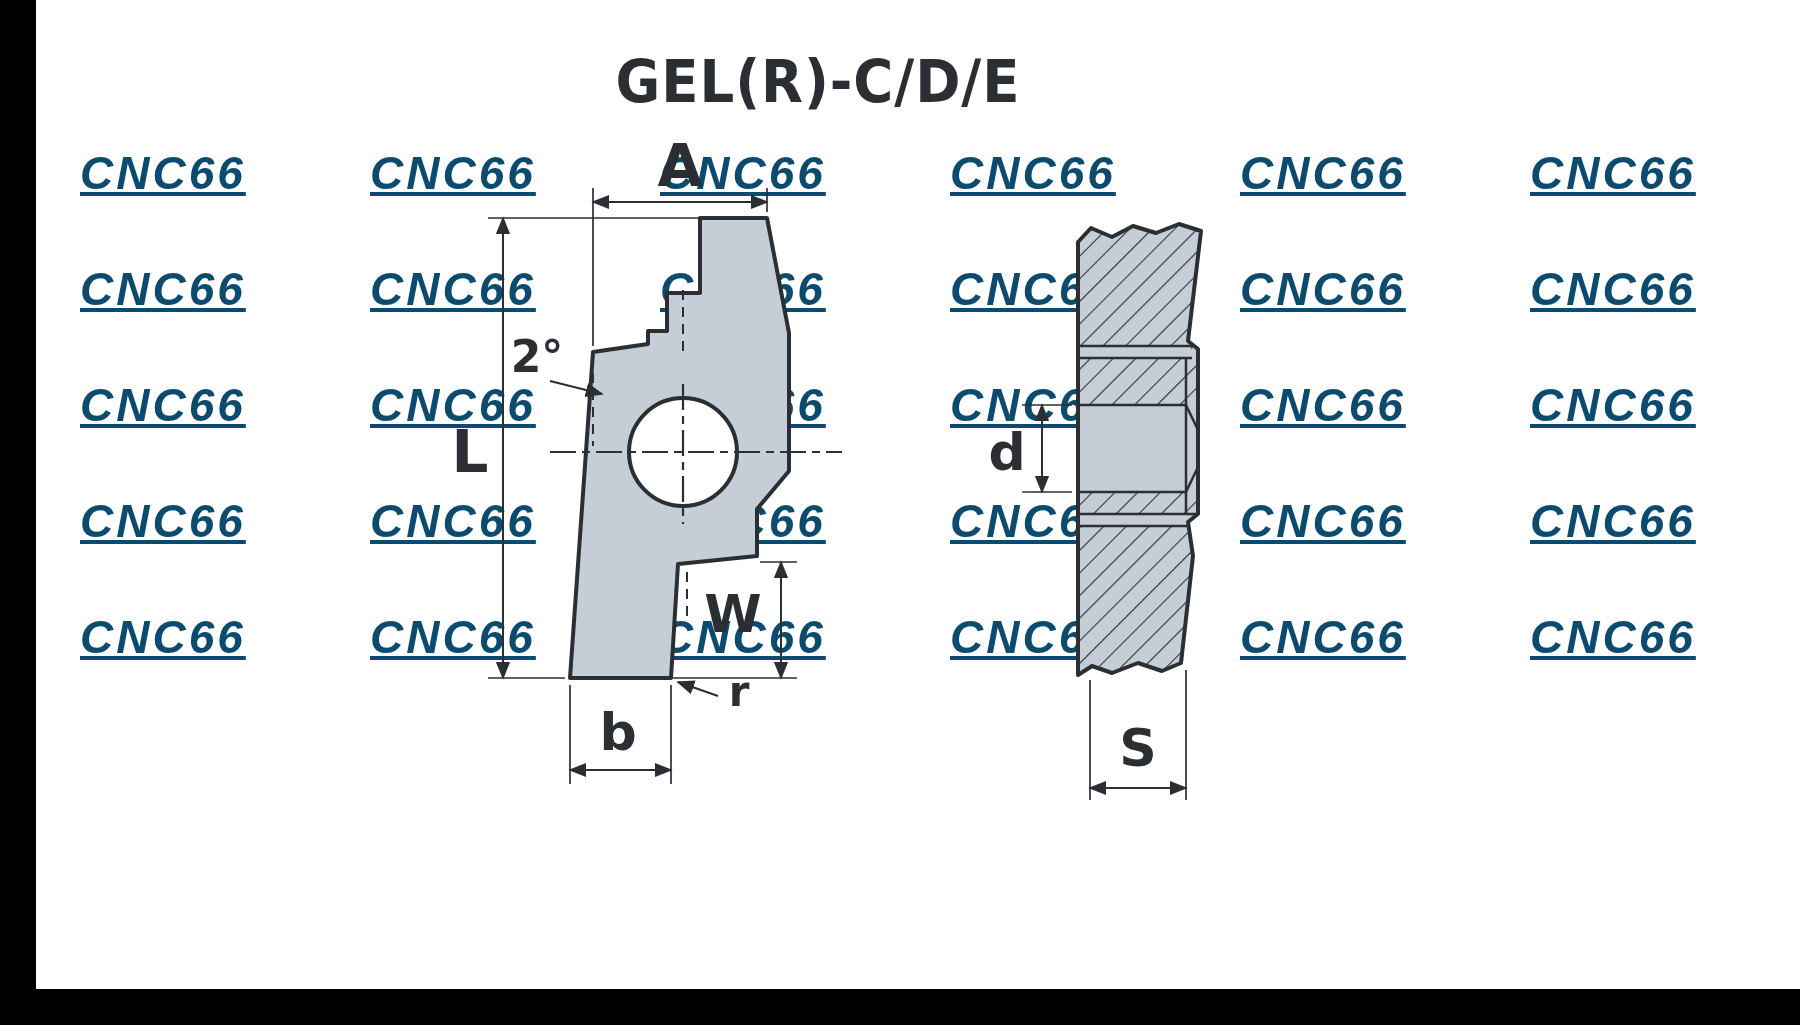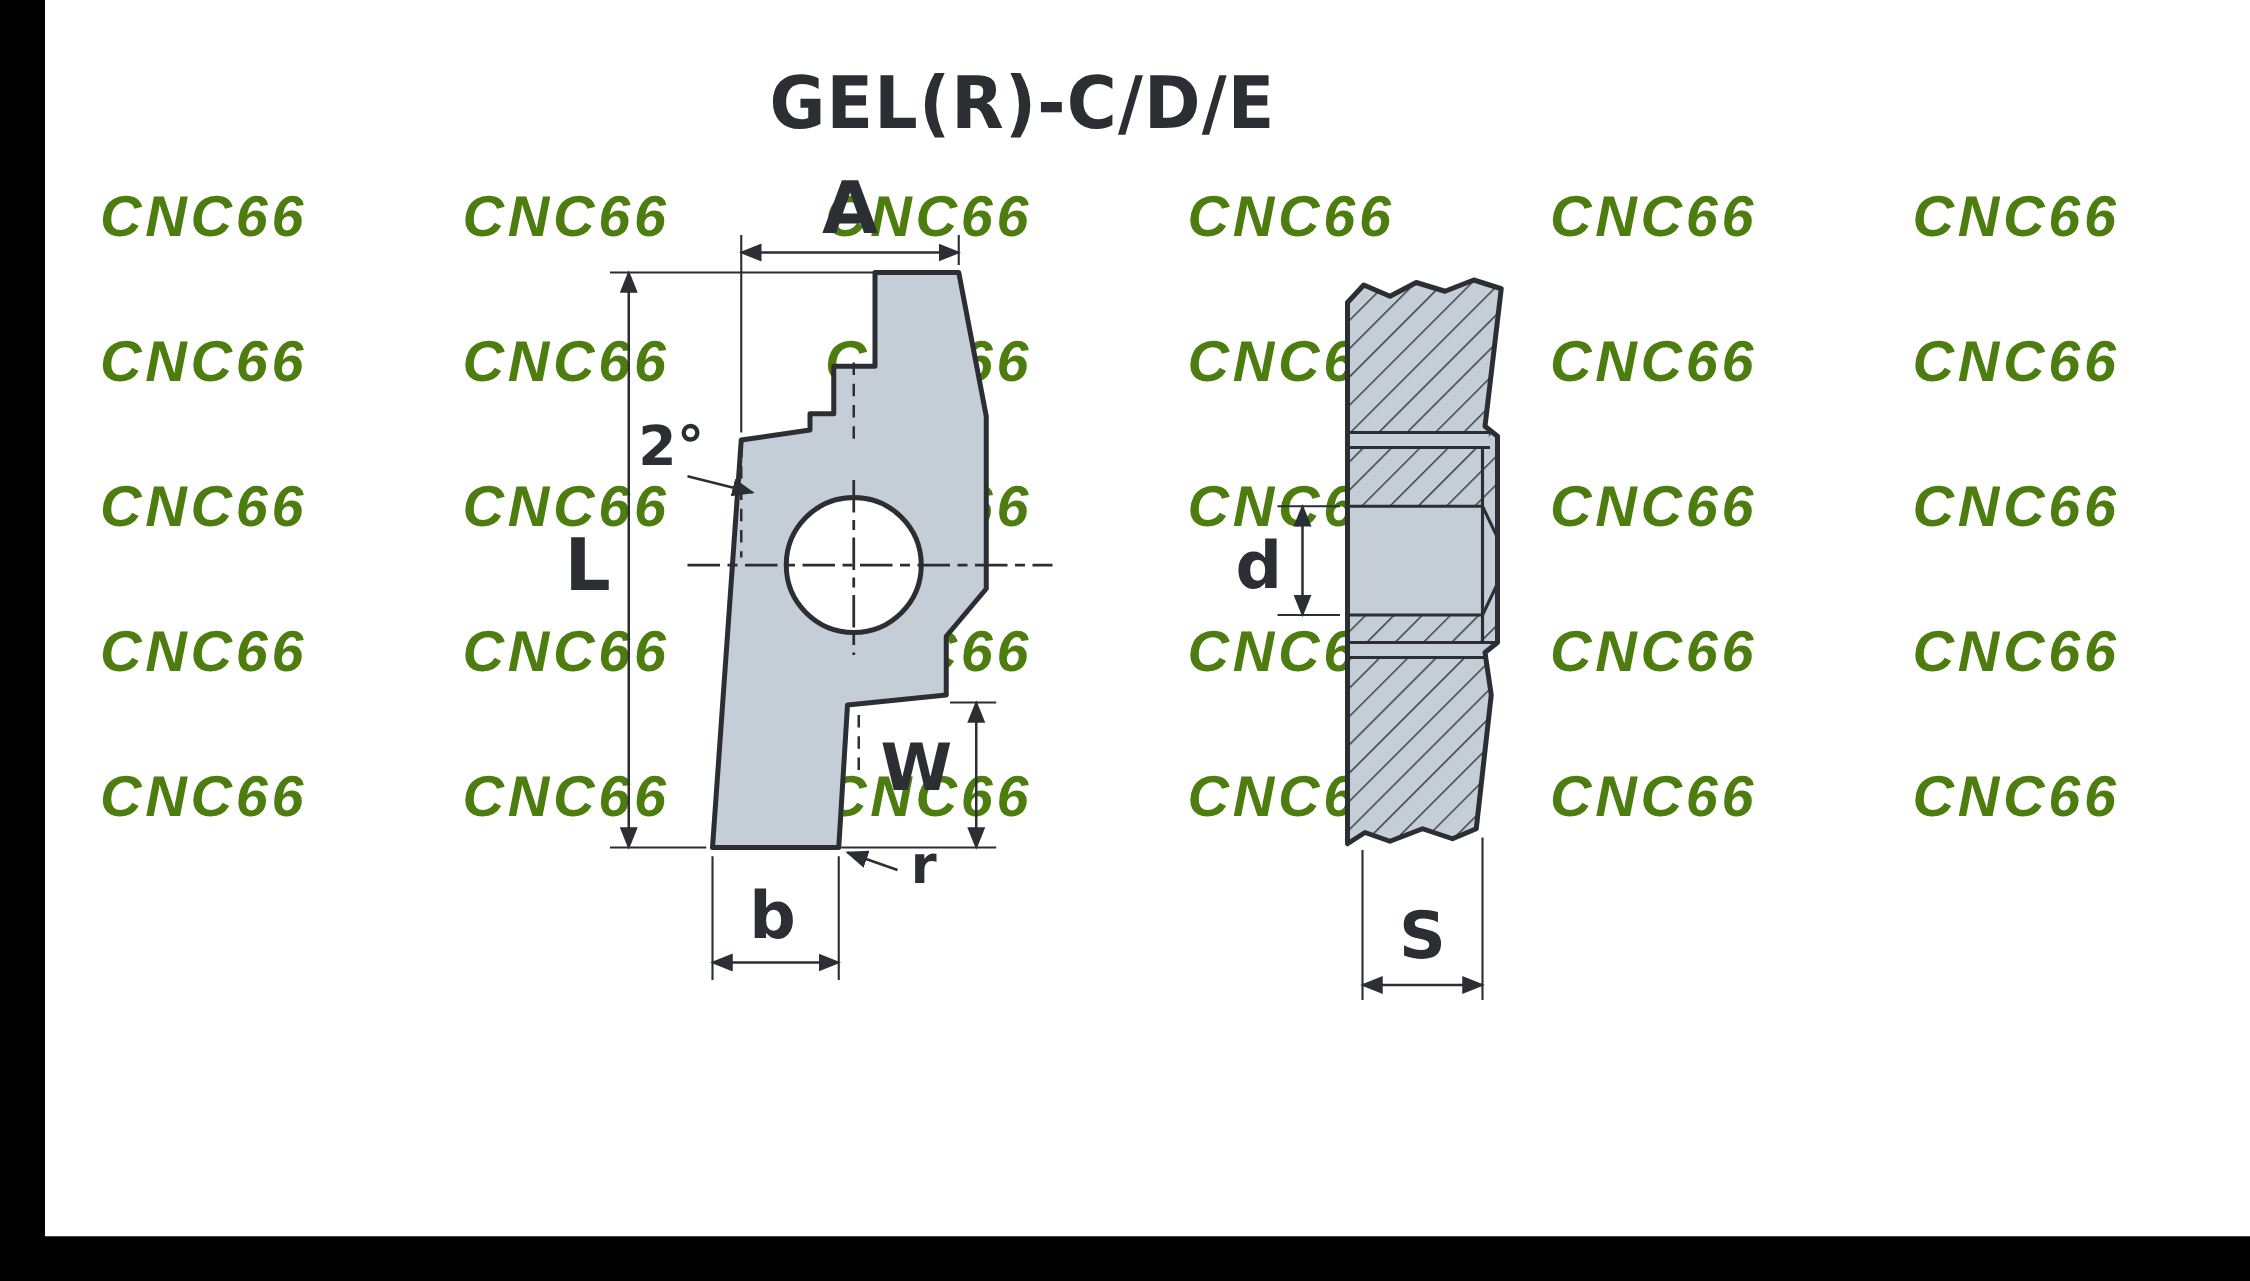--- a/index.html
+++ b/index.html
@@ -7,21 +7,21 @@
     width:1800px;height:1025px;position:relative;overflow:hidden;
     background:#ffffff;font-family:"Liberation Sans",sans-serif;
   }
   .letterbox{position:absolute;background:#000;}
   #bar-left{left:0;top:0;width:36px;height:1025px;}
   #bar-bottom{left:0;top:989px;width:1800px;height:36px;}
   #watermark-layer{position:absolute;inset:0;pointer-events:none;}
   .wm{
     position:absolute;
     font:italic bold 46px "Liberation Sans",sans-serif;
-    color:#4d7c0f;letter-spacing:3px;white-space:nowrap;
+    color:#0c4a6e;letter-spacing:3px;white-space:nowrap;text-decoration:underline;
   }
   #drawing-title{
     position:absolute;left:818px;top:48px;transform:translateX(-50%) scaleX(0.94);
     font-family:"DejaVu Sans",sans-serif;font-weight:bold;font-size:58px;
     color:#2b2f33;letter-spacing:1px;white-space:nowrap;
   }
   svg{position:absolute;left:0;top:0;}
   svg text{font-family:"DejaVu Sans",sans-serif;fill:#2b2f33;text-anchor:middle;}
   .t-dim{font-size:52px;font-weight:600;}
   .t-dim-lg{font-size:58px;font-weight:600;}

